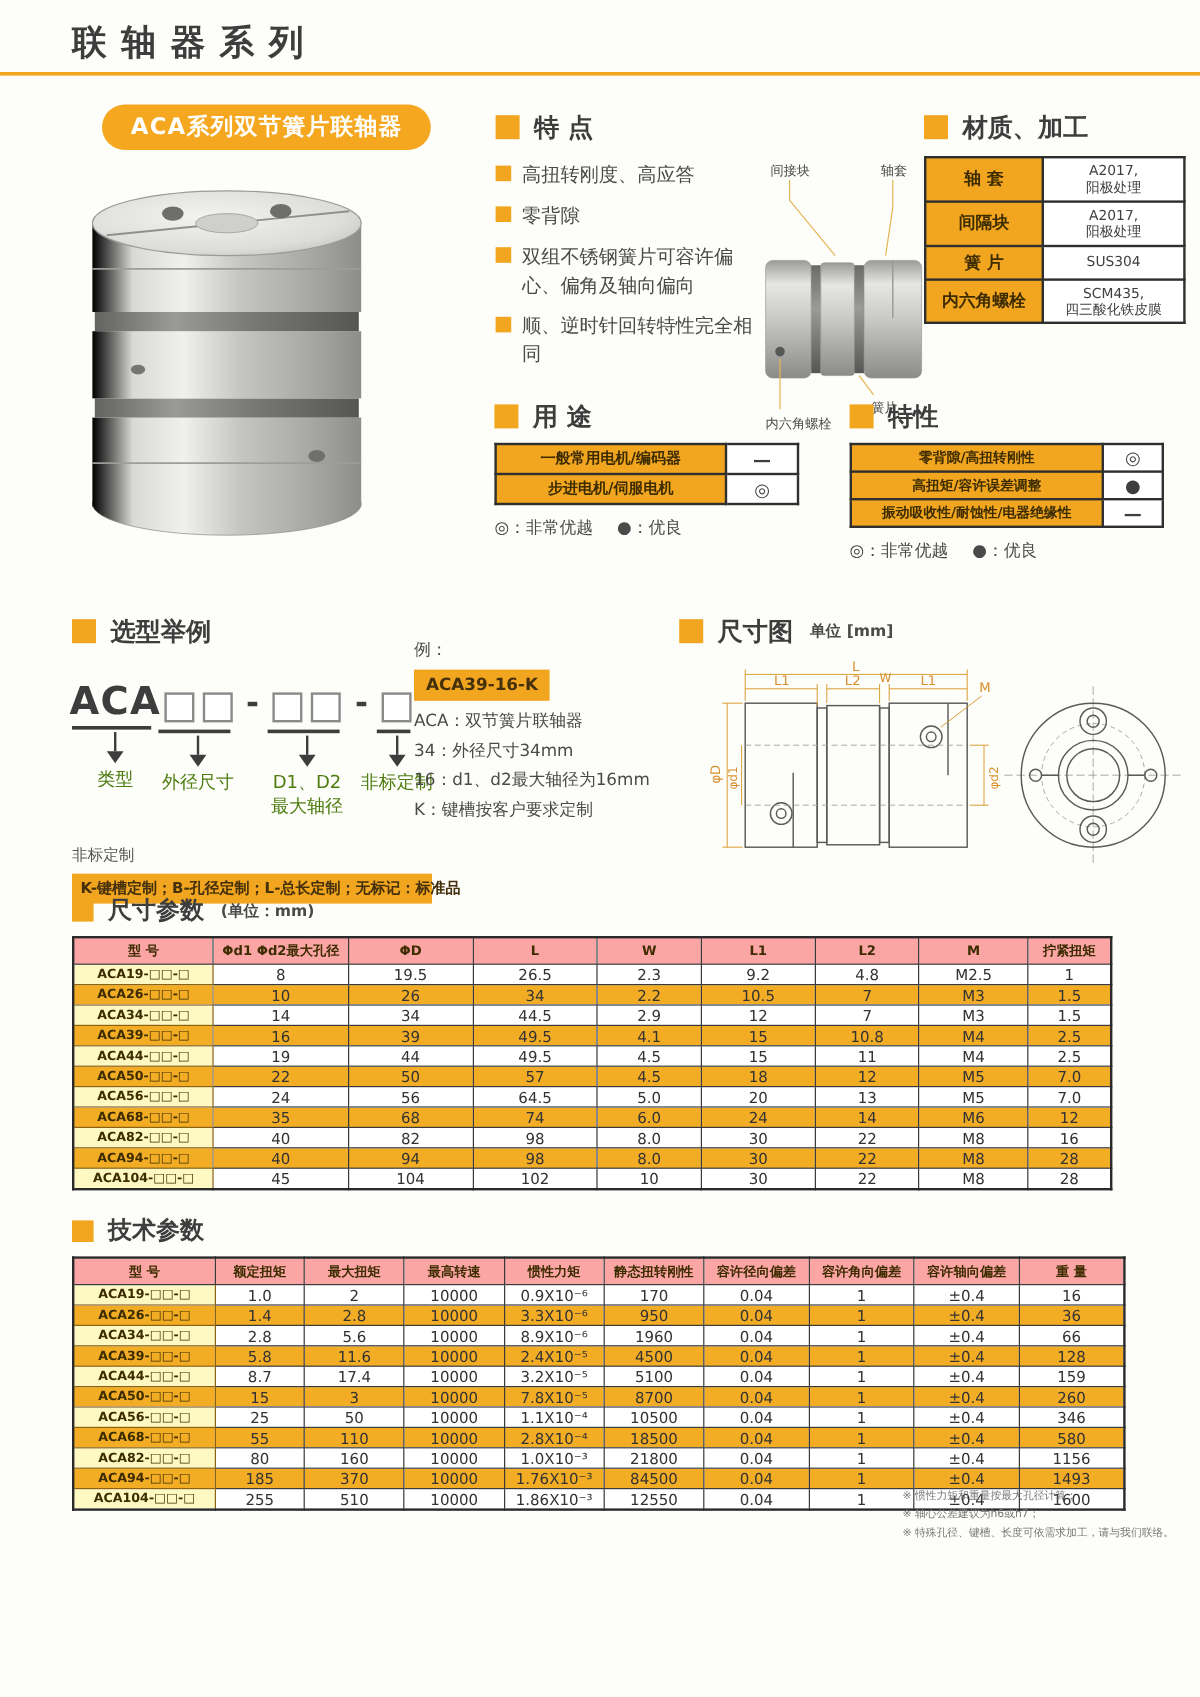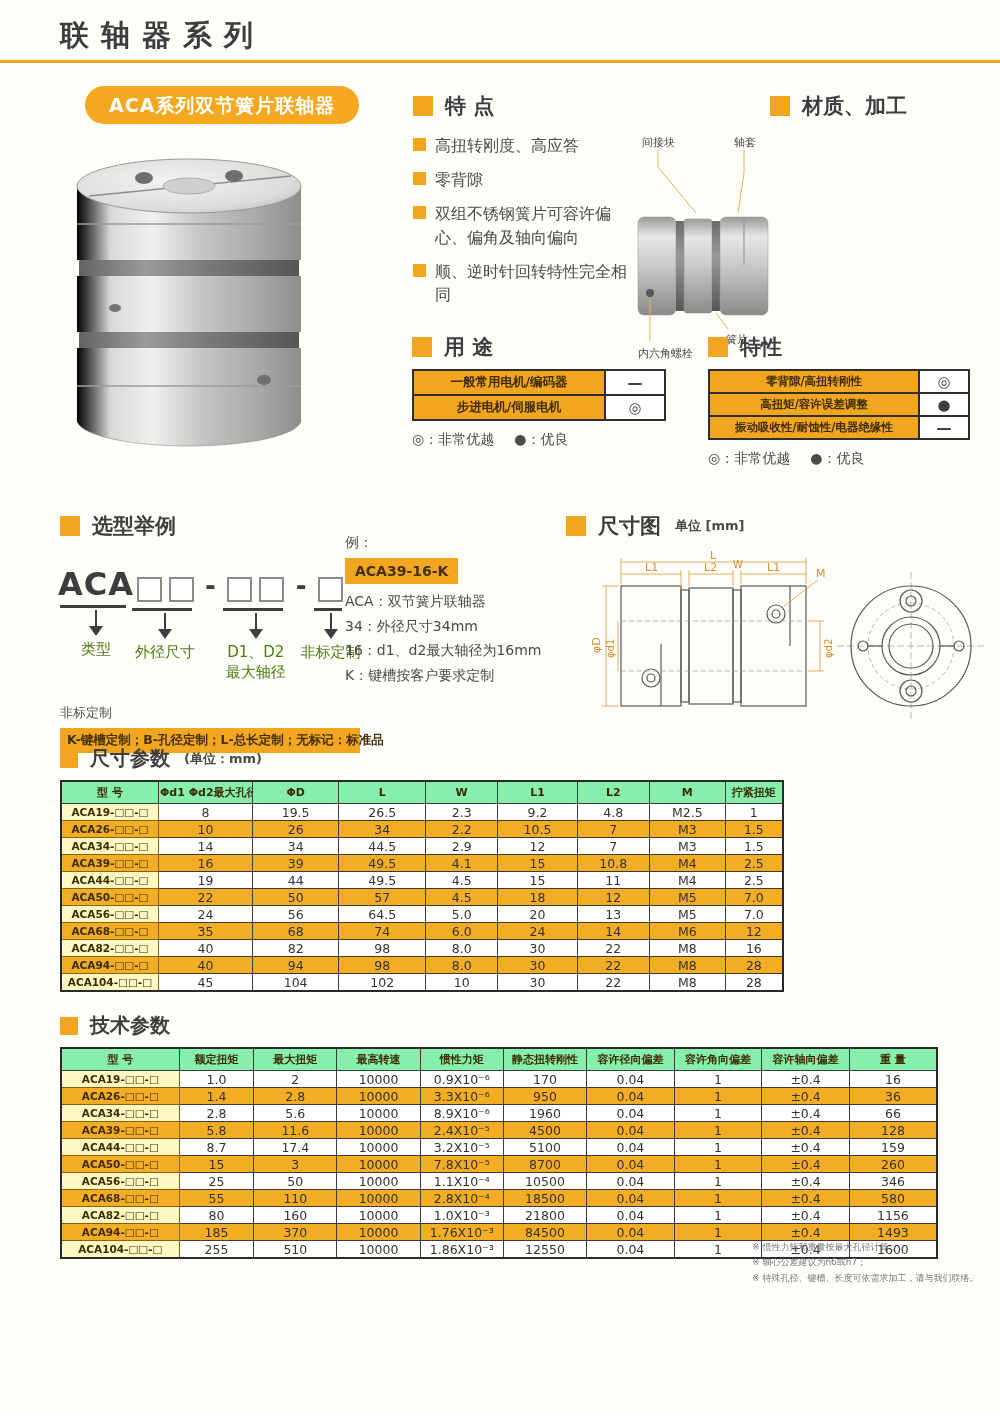--- a/index.html
+++ b/index.html
@@ -57,21 +57,21 @@
   .arrow-label{font-size:15px;color:#4d7c0f;margin-top:4px;white-space:nowrap;text-align:center;line-height:1.3;}
   .custom-head{font-size:13px;color:#555;margin-top:22px;}
   .custom-bar{background:#F2A51E;color:#44300a;font-size:12.5px;font-weight:bold;padding:4px 7px;margin-top:6px;white-space:nowrap;}
 
   
   .example{font-size:14px;color:#4a4a4a;line-height:1.75;}
   .example .chip{display:inline-block;background:#F2A51E;color:#44300a;font-weight:bold;padding:1px 10px;margin:3px 0 5px 0;}
 
   
   .data-table{border-collapse:collapse;width:100%;table-layout:fixed;border:2px solid #2a2a2a;margin-top:8px;background:#fff;}
-  .data-table th{background:#86efac;border:1px solid #3a3a3a;font-size:11px;font-weight:bold;color:#3c2c00;padding:3px 1px;white-space:nowrap;overflow:hidden;}
+  .data-table th{background:#fca5a5;border:1px solid #3a3a3a;font-size:11px;font-weight:bold;color:#3c2c00;padding:3px 1px;white-space:nowrap;overflow:hidden;}
   .data-table td{border:1px solid #3a3a3a;text-align:center;font-size:12.5px;color:#333;padding:0.5px 2px;white-space:nowrap;overflow:hidden;}
   .data-table tr.alt td{background:#F3AD25;}
   .data-table td.model{background:#fef9c3;border-color:#8a6210;font-size:10.5px;font-weight:bold;color:#3c2c00;}
 
   .footnotes{font-size:9px;color:#777;line-height:1.7;}
   .footnotes div{white-space:nowrap;}
 
   svg text{font-family:"DejaVu Sans","Liberation Sans",sans-serif;}
 </style>
 </head>
@@ -189,20 +189,47 @@
     <text x="96" y="210" font-size="11" fill="#4a4a4a">簧片</text>
     <text x="8" y="224" font-size="11" fill="#4a4a4a">内六角螺栓</text>
   </svg>
 </div>
 
 <div class="abs" style="left:770px;top:92px;width:222px;">
   <div class="sec-title">
     <span class="sq"></span>
     <span class="t">材质、加工</span>
   </div>
+  <table class="mini-table">
+    <tbody>
+
+        <tr>
+          <td class="part">轴 套</td>
+          <td class="spec">A2017,
+阳极处理</td>
+        </tr>
+
+        <tr>
+          <td class="part">间隔块</td>
+          <td class="spec">A2017,
+阳极处理</td>
+        </tr>
+
+        <tr>
+          <td class="part">簧 片</td>
+          <td class="spec">SUS304</td>
+        </tr>
+
+        <tr>
+          <td class="part">内六角螺栓</td>
+          <td class="spec">SCM435,
+四三酸化铁皮膜</td>
+        </tr>
+      </tbody>
+  </table>
 </div>
 
 <div class="abs" style="left:412px;top:333px;width:272px;">
   <div class="sec-title">
     <span class="sq"></span>
     <span class="t">用 途</span>
   </div>
   <table class="rate-table">
     <tbody>
 
@@ -386,21 +413,21 @@
       <circle cx="345" cy="145" r="11"></circle>
         <circle cx="345" cy="145" r="5"></circle>
       <circle cx="297" cy="100" r="5"></circle>
         <circle cx="393" cy="100" r="5"></circle>
       <line x1="302" y1="100" x2="316" y2="100"></line>
         <line x1="388" y1="100" x2="374" y2="100"></line>
     </g>
   </svg>
 </div>
 
-<div class="abs" style="left:60px;top:745px;width:724px;">
+<div class="abs" style="left:60px;top:745px;width:867px;">
   <div class="sec-title">
     <span class="sq" style="width:18px;height:18px;"></span>
     <span class="t" style="font-size:20px;">尺寸参数</span>
     <span class="unit">(单位：mm)</span>
   </div>
   <table class="data-table" data-table="dim_table">
     <colgroup>
       <col style="width:13.5%">
         <col style="width:13%">
         <col style="width:12%">

